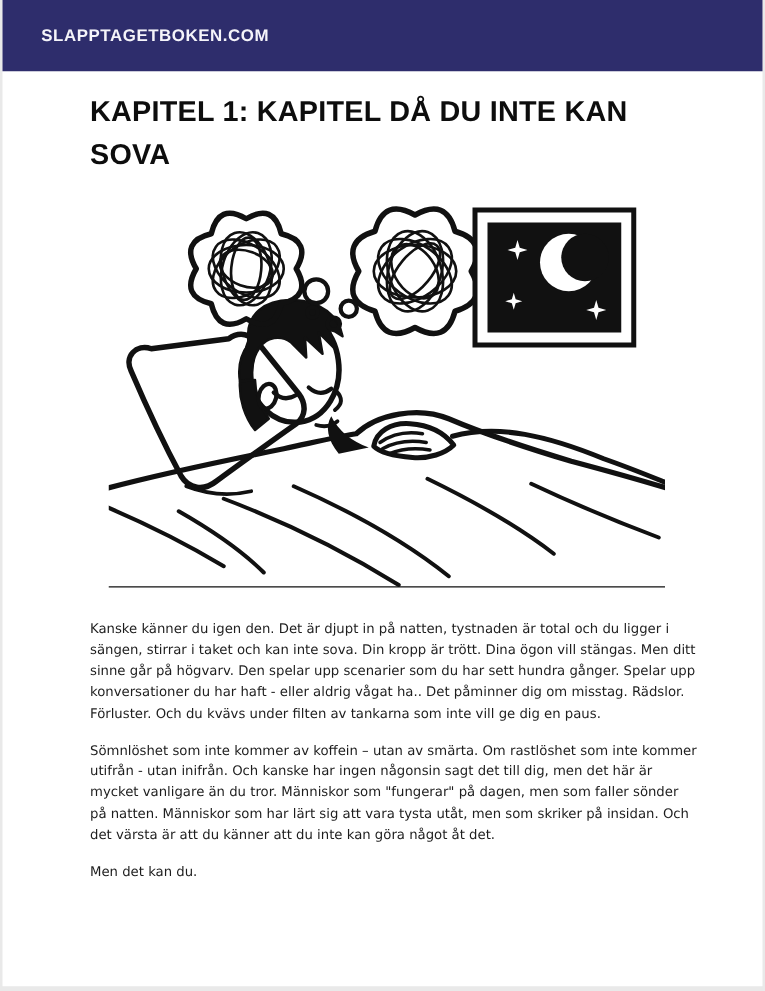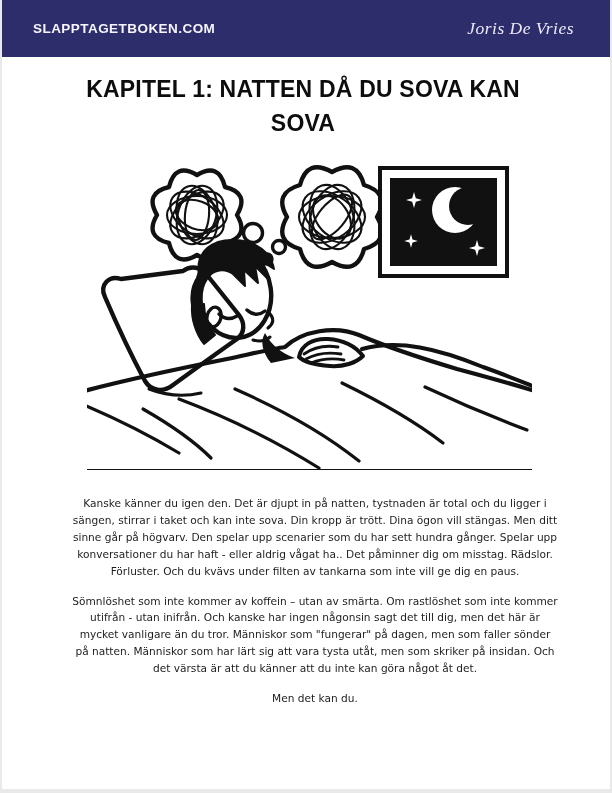--- a/index.html
+++ b/index.html
@@ -4,21 +4,20 @@
 <style>
   html,body{margin:0;padding:0;}
   body{
     width:612px;height:793px;position:relative;overflow:hidden;
     background:#e9e9e9;
     font-family:"DejaVu Sans",sans-serif;
   }
   .page{
     position:absolute;left:2px;top:0;width:608px;height:789px;
     background:#ffffff;
-    text-align:center;
   }
   .header-bar{
     position:absolute;left:0;top:0;right:0;height:57px;
     background:#2e2d6c;
     display:flex;align-items:center;justify-content:space-between;
     box-sizing:border-box;padding:0 36px 0 31px;
   }
   .site-name{
     color:#f5f4fa;
     font-family:"Liberation Sans",sans-serif;
@@ -51,24 +50,23 @@
   .body-text p:last-child{margin-bottom:0;}
   .ink{stroke:#111;fill:none;stroke-linecap:round;stroke-linejoin:round;}
 </style>
 </head>
 <body>
 
 <div class="page">
 
   <div class="header-bar">
     <span class="site-name">SLAPPTAGETBOKEN.COM</span>
-    <span class="author-signature">Joris De Vries</span>
   </div>
 
-  <h1 class="chapter-title">KAPITEL 1: NATTEN DÅ DU SOVA KAN SOVA</h1>
+  <h1 class="chapter-title">KAPITEL 1: KAPITEL DÅ DU INTE KAN SOVA</h1>
 
   <svg class="illustration" viewBox="0 0 445 317" xmlns="http://www.w3.org/2000/svg">
 
     <g>
       <path d="M 34,126 C 22,122 12,132 18,144 C 30,172 44,202 58,228 C 64,238 76,240 86,232 C 108,216 130,200 150,186 C 158,180 158,170 152,162 L 120,122 C 114,114 104,112 96,118 Z" fill="#fff" class="ink" stroke-width="4.4"></path>
       <path d="M 62,236 q 26,10 52,4" class="ink" stroke-width="3"></path>
     </g>
 
     <g>
       <path d="M -3,238 C 50,224 100,214 140,206 C 168,200 185,196 198,194 C 215,178 248,172 272,182 C 300,194 330,204 370,216 C 400,224 425,231 448,238 L 448,318 L -3,318 Z" fill="#fff" class="ink" stroke-width="4.2"></path>

